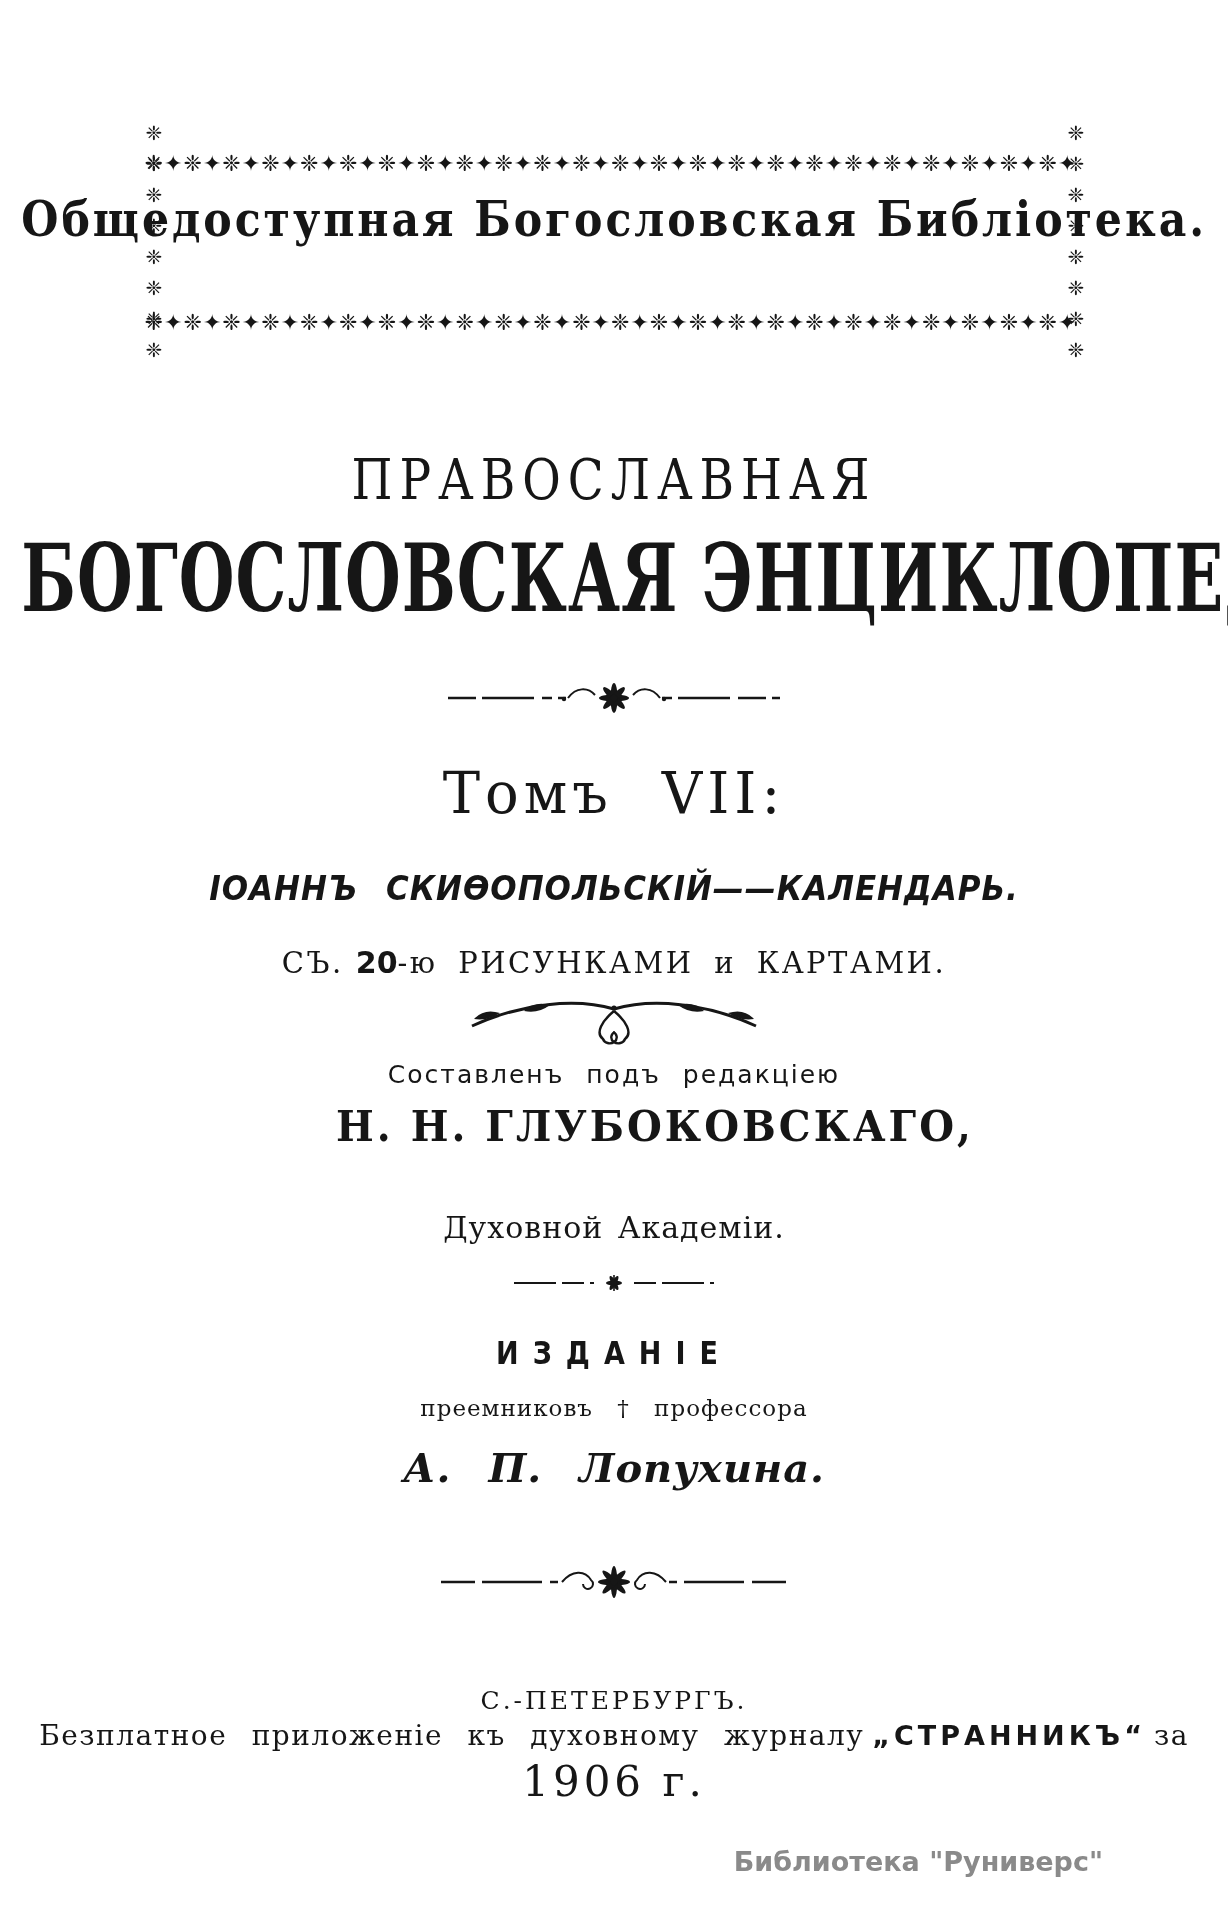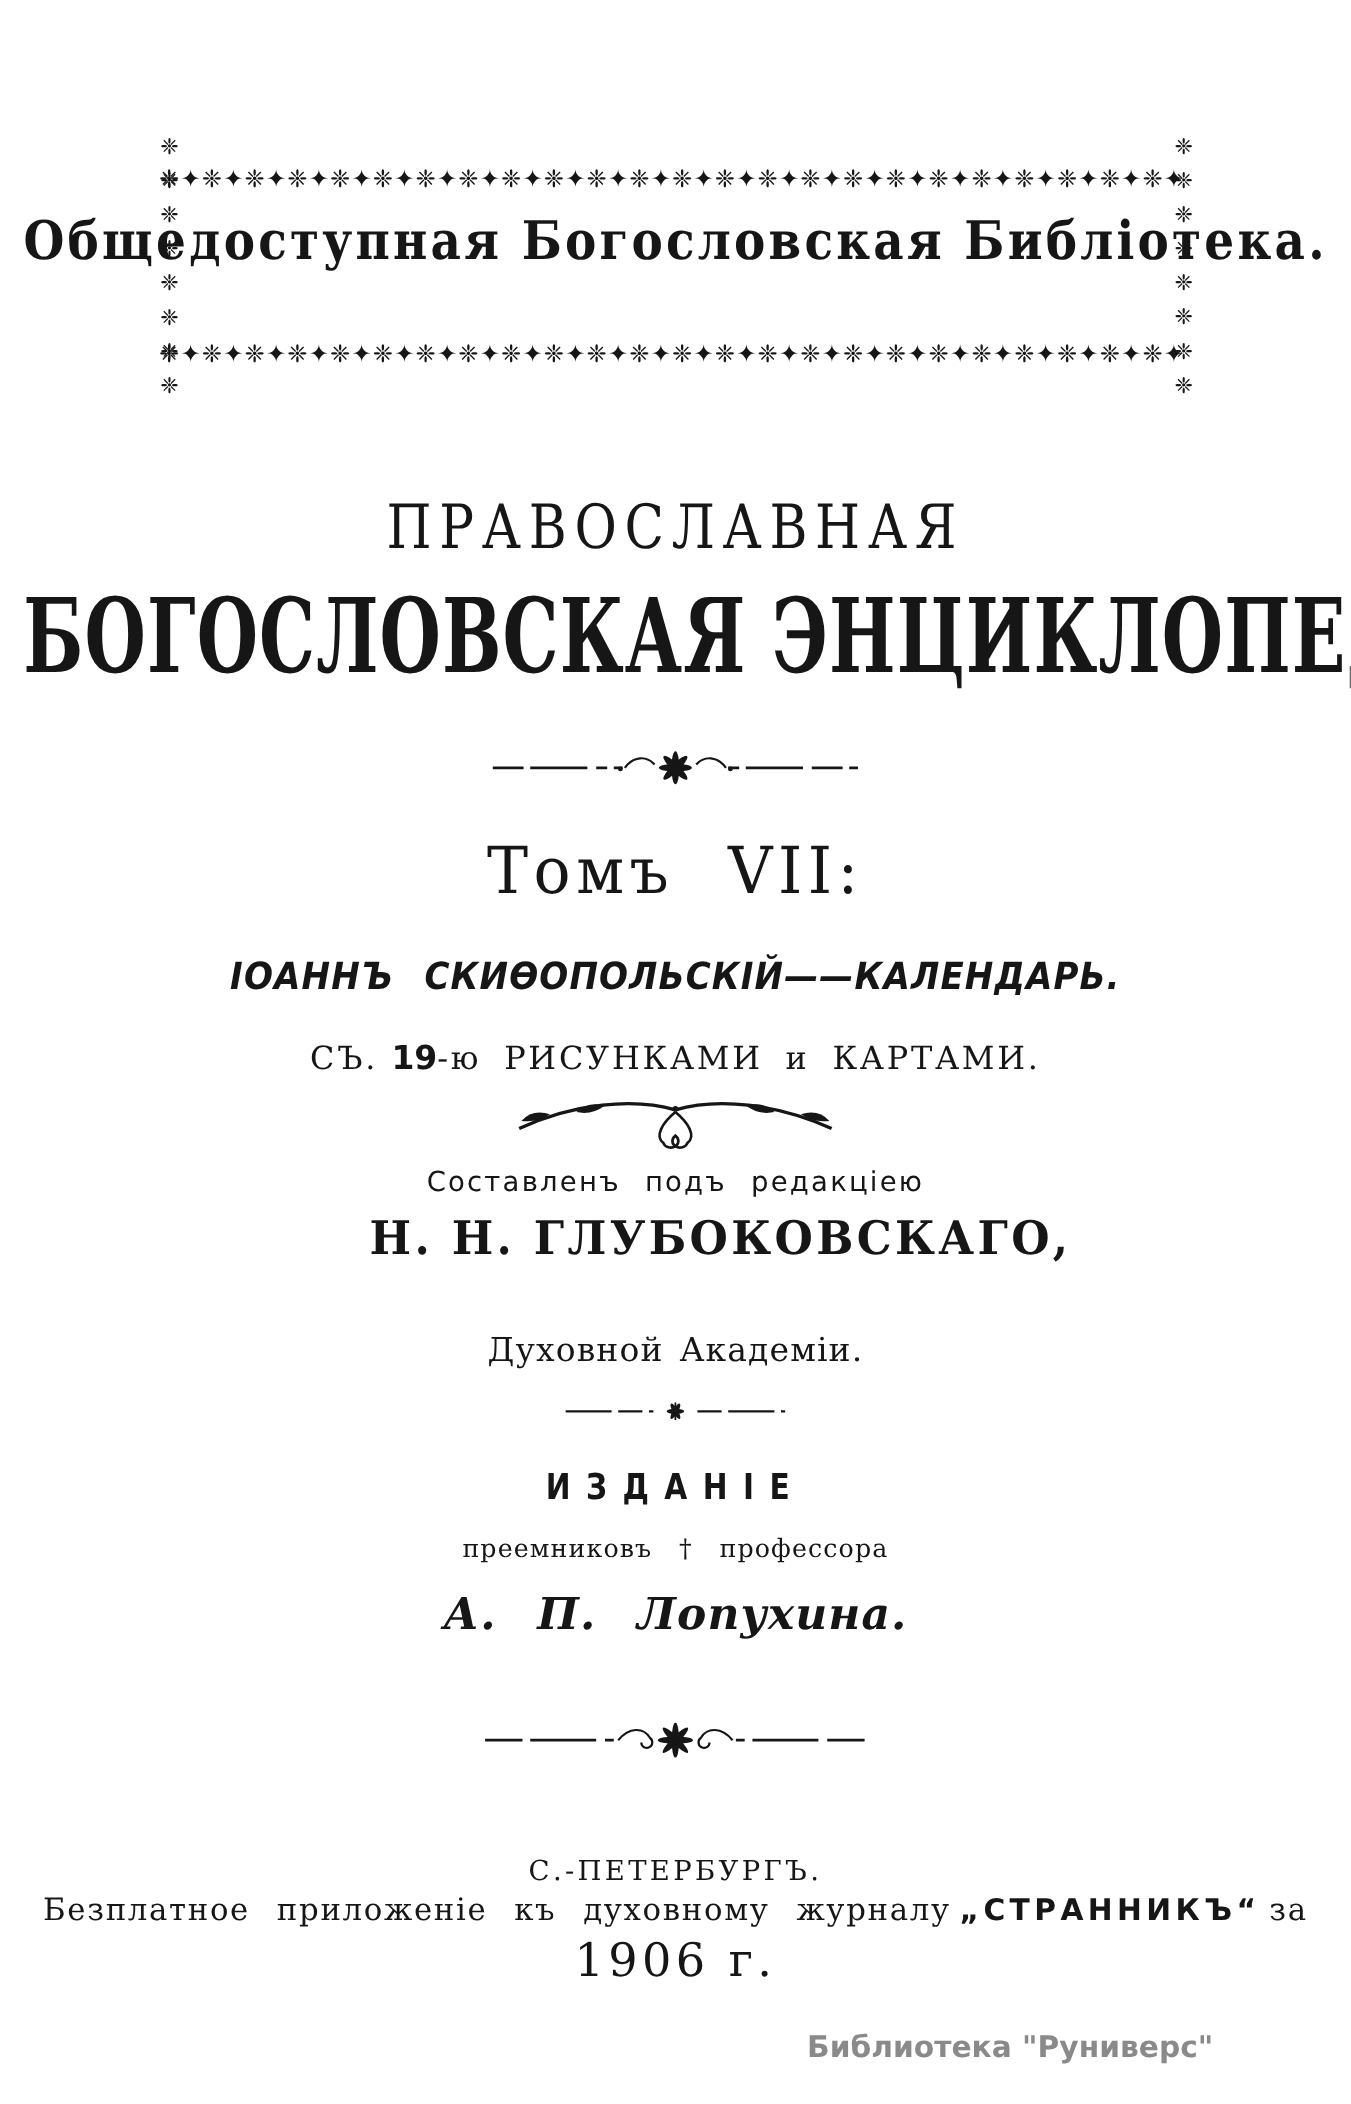--- a/index.html
+++ b/index.html
@@ -155,21 +155,21 @@
   </div>
 
   <div class="row t-tom">
     <span class="ib">Томъ VII:</span>
   </div>
   <div class="row t-range">
     <span class="ib">ІОАННЪ СКИѲОПОЛЬСКІЙ——КАЛЕНДАРЬ.</span>
   </div>
   <div class="row t-illus">
     <span class="ib">
-      <span>СЪ.</span><span class="num">19</span><span>-ю РИСУНКАМИ и КАРТАМИ.</span>
+      <span>СЪ.</span><span class="num">20</span><span>-ю РИСУНКАМИ и КАРТАМИ.</span>
     </span>
   </div>
 
   <div class="ornament-row swash">
     <svg width="300" height="54" viewBox="0 0 300 54">
       <path class="stk" d="M150,14 C112,3 58,8 8,31" stroke-width="3"></path>
       <path class="stk" d="M150,14 C188,3 242,8 292,31" stroke-width="3"></path>
       <path class="fil" d="M36,18 Q20,13 10,24 Q24,26 36,18 Z"></path>
       <path class="fil" d="M86,10 Q70,6 60,16 Q74,19 86,10 Z"></path>
       <path class="fil" d="M264,18 Q280,13 290,24 Q276,26 264,18 Z"></path>

